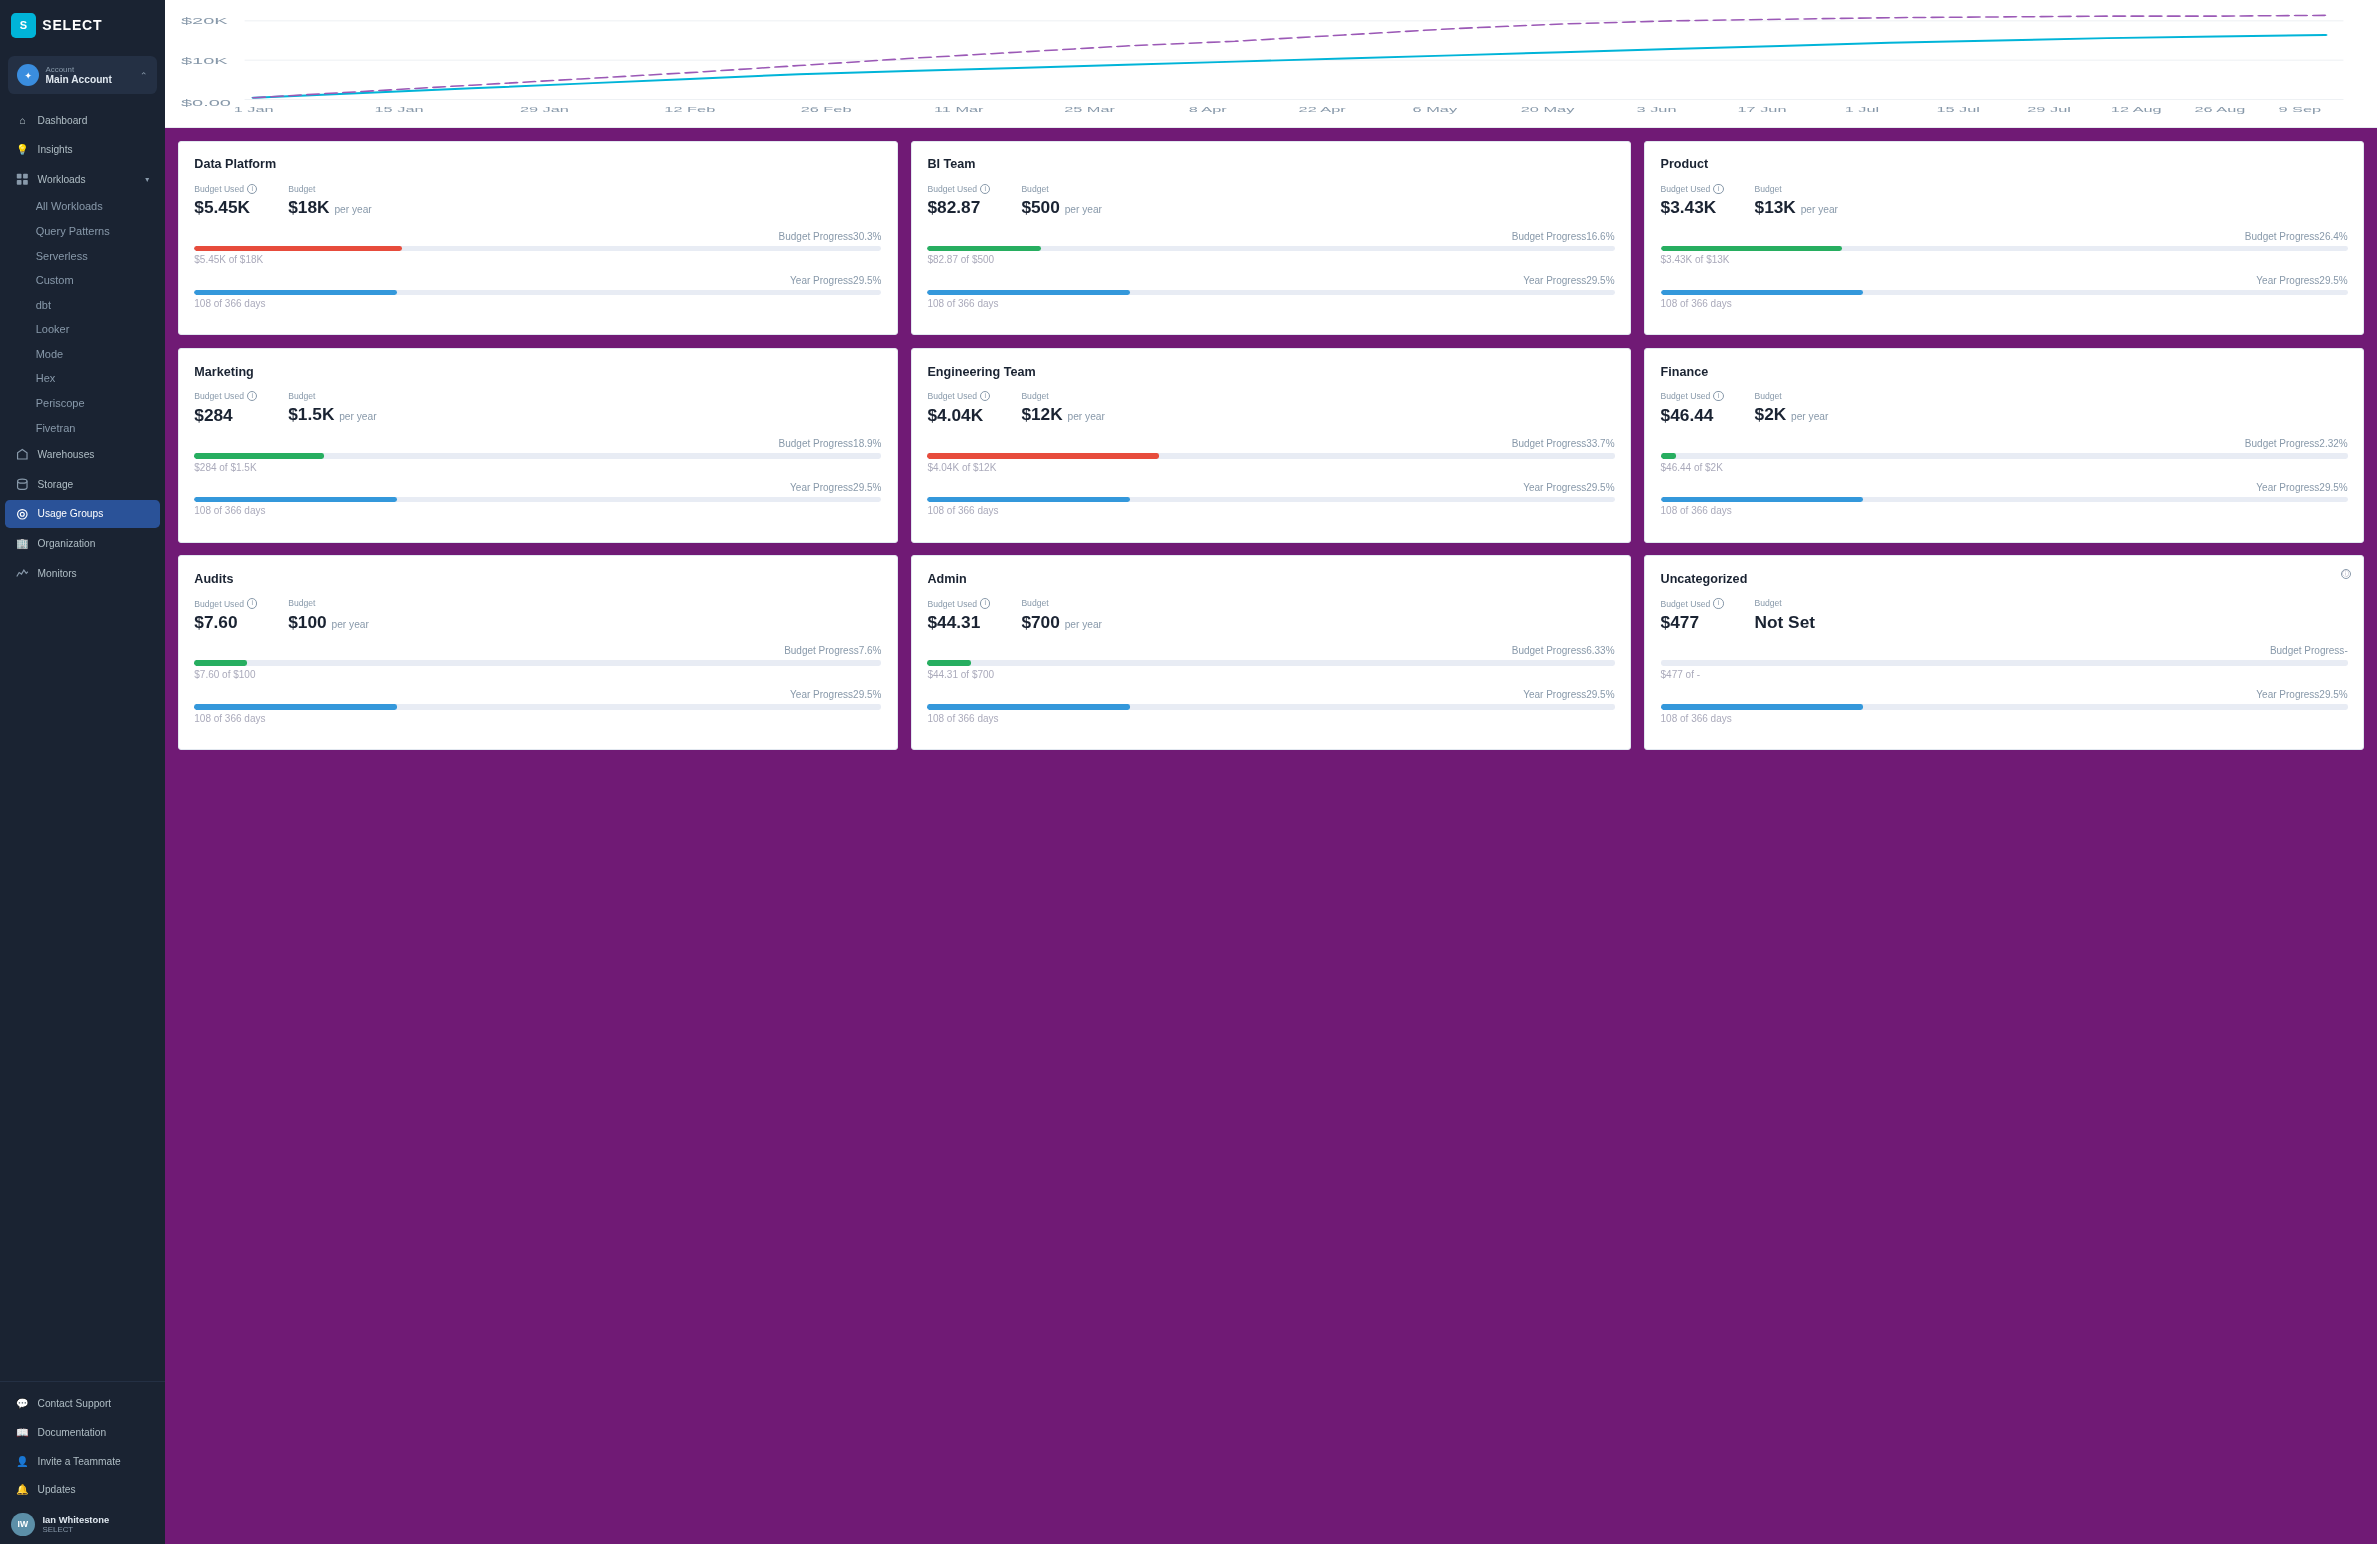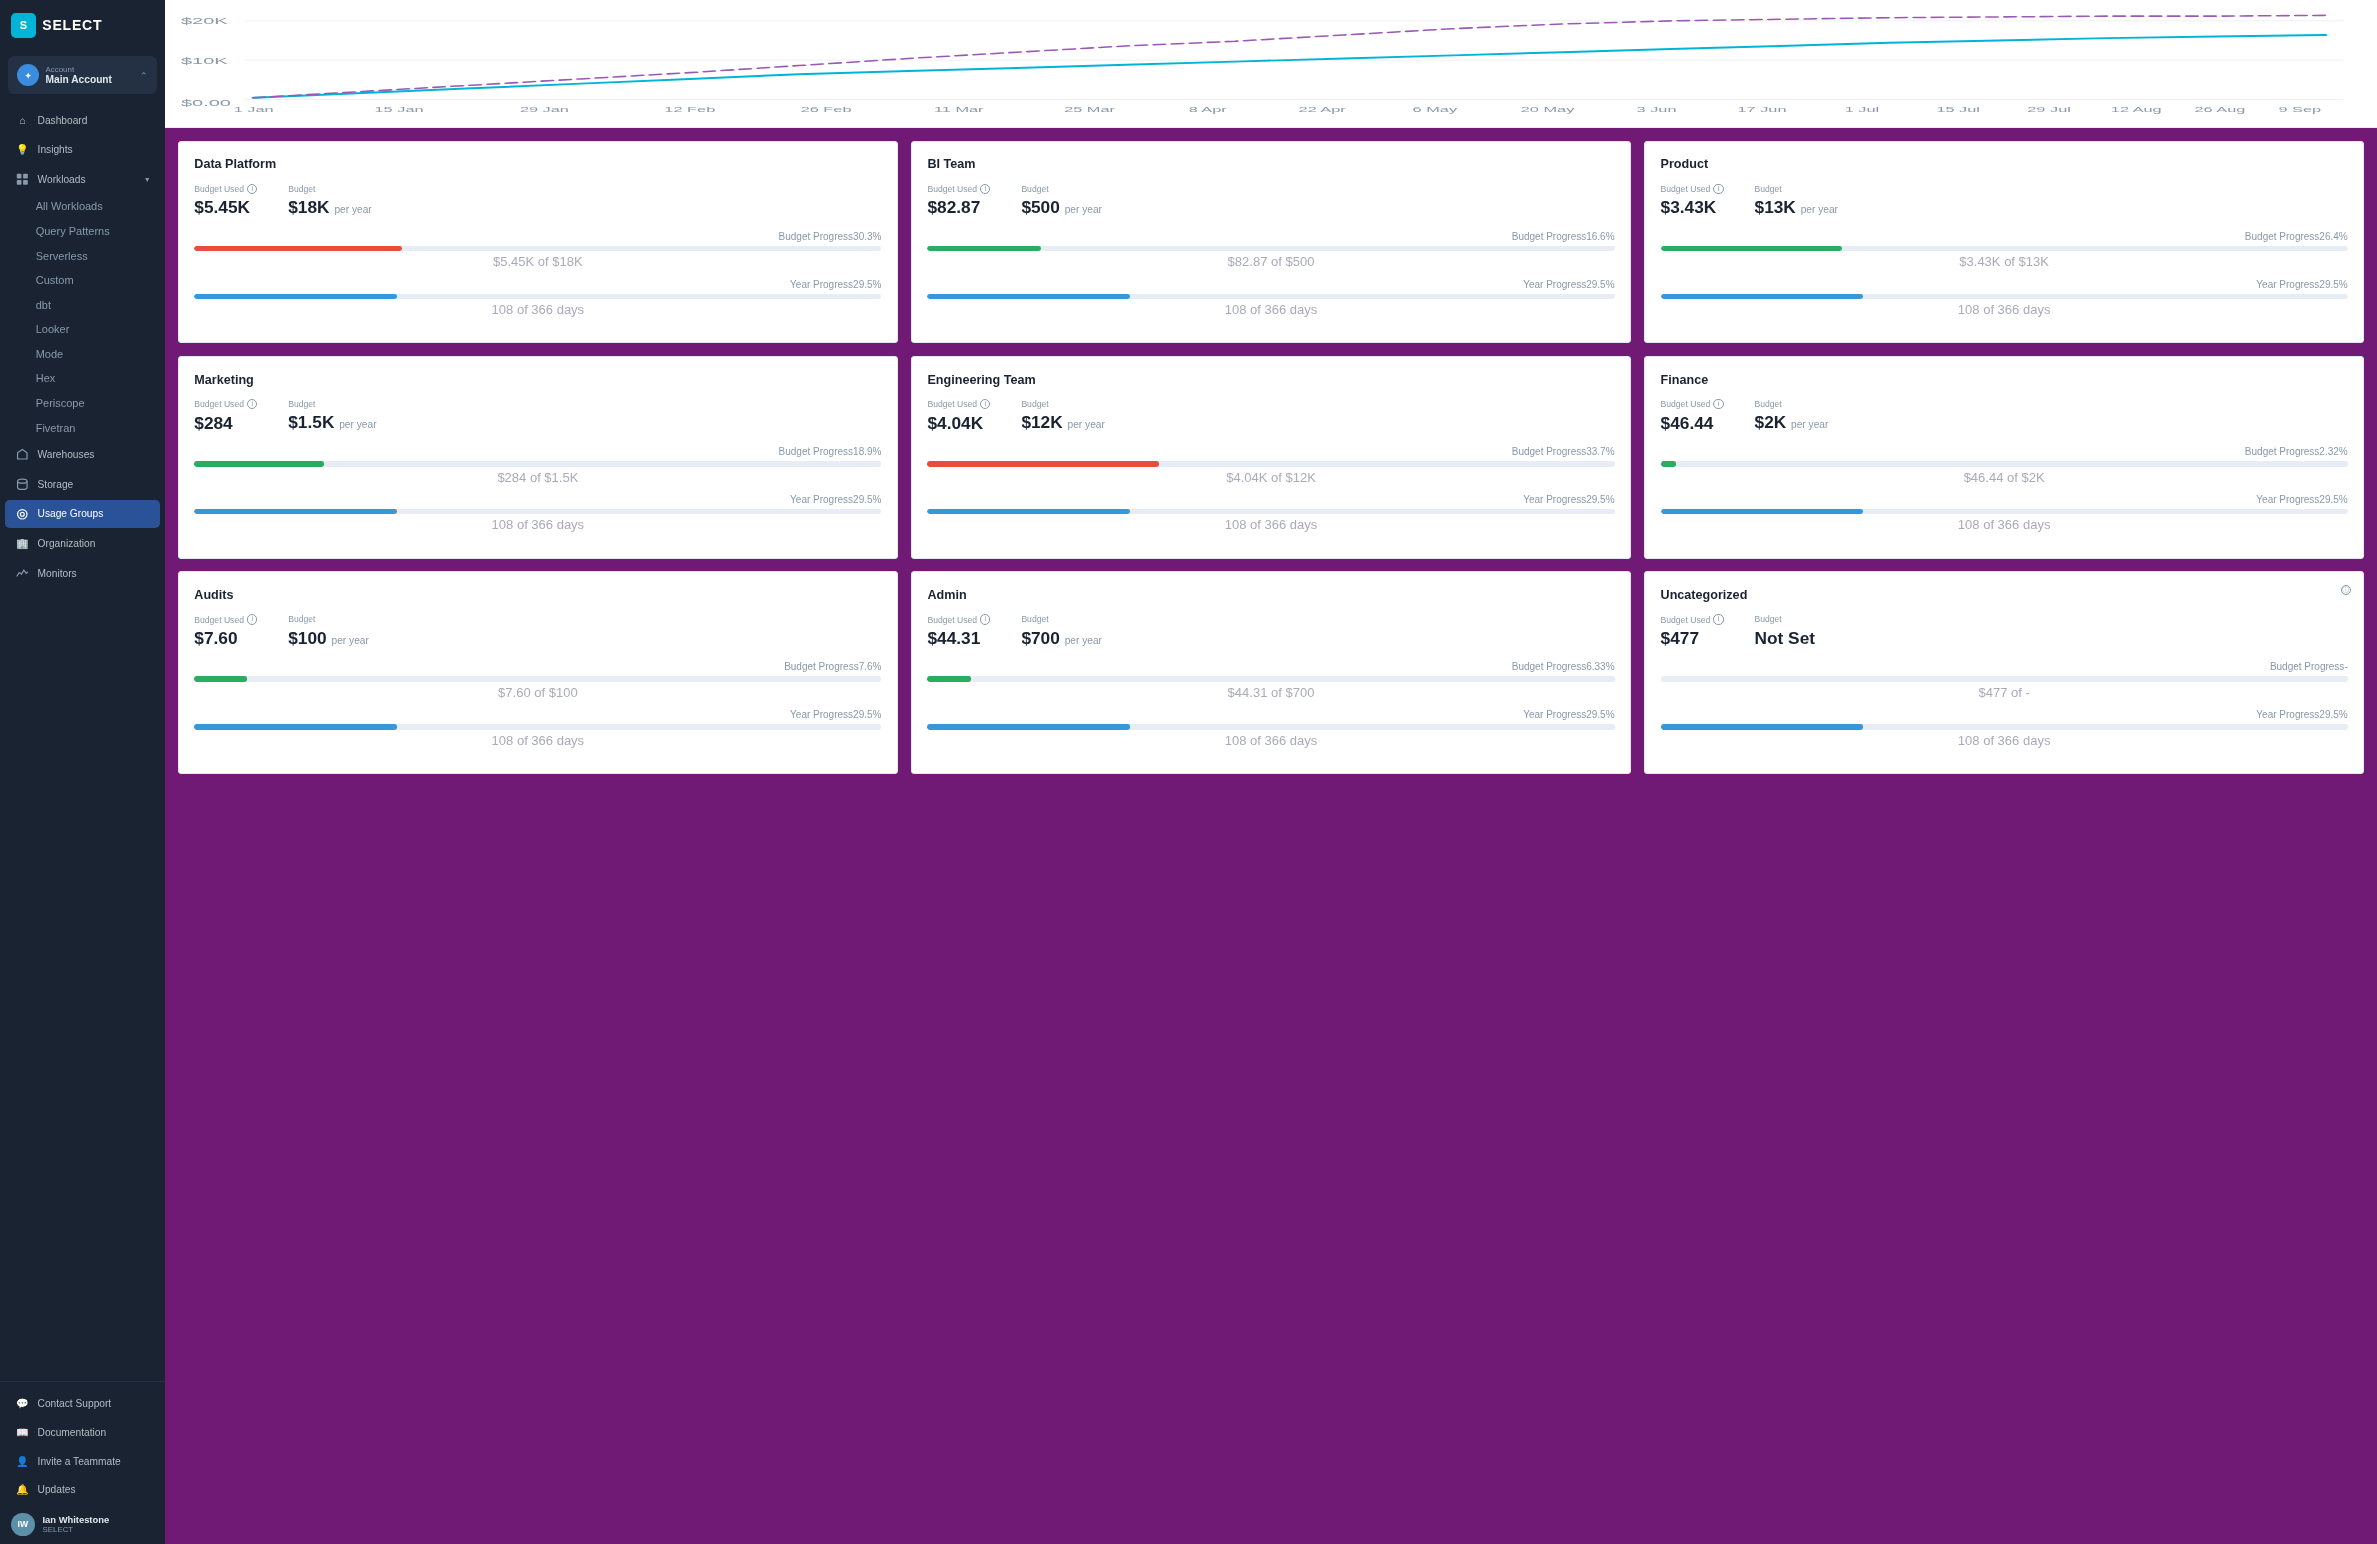--- a/index.html
+++ b/index.html
@@ -182,23 +182,22 @@
       margin-bottom: 3.1px;
       overflow: hidden;
     }
     
     .progress-bar-fill {
       height: 100%;
       border-radius: 2.4px;
     }
     
     .progress-sub-label {
-      font-size: 13px;
+      font-size: 10px;
       color: #aab;
-      text-align: center;
     }
     
     .info-icon {
       display: inline-block;
       width: 10.2px; height: 10.2px;
       border: 1.2px solid #8899aa;
       border-radius: 50%;
       font-size: 7px;
       text-align: center;
       line-height: 8.6px;

